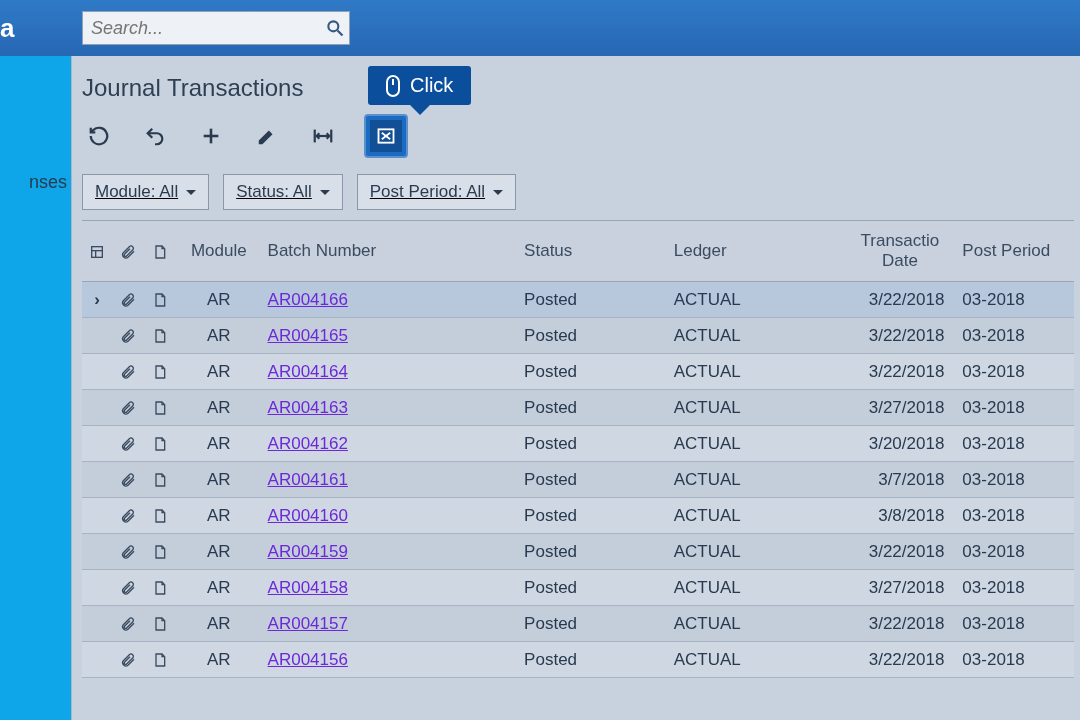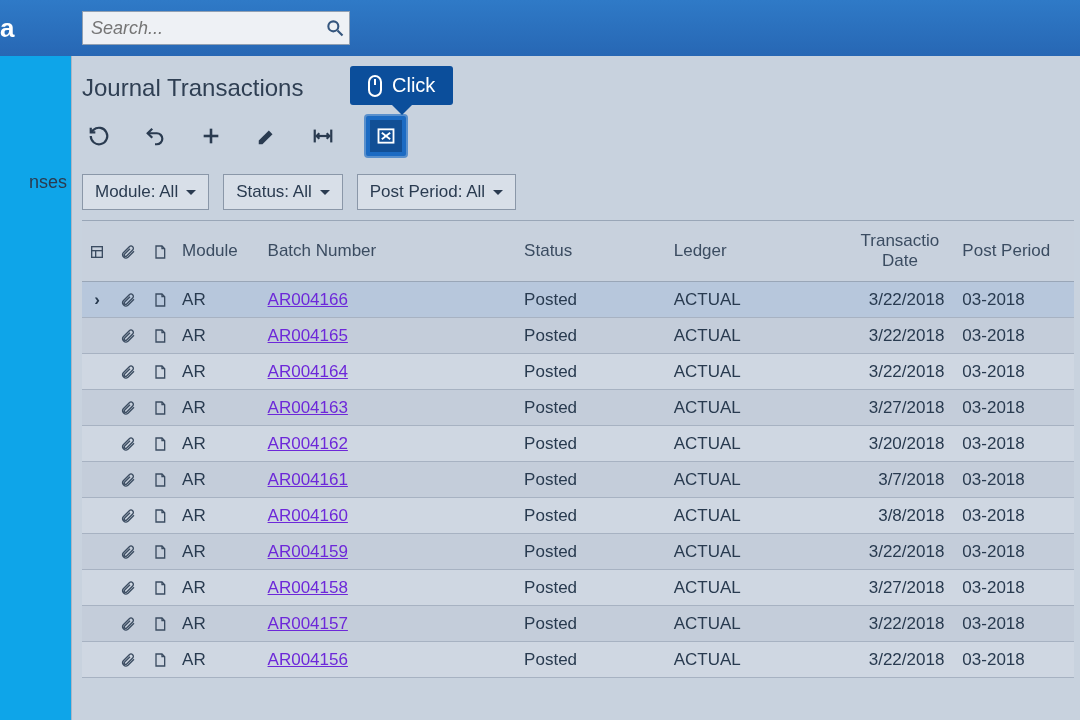--- a/index.html
+++ b/index.html
@@ -75,21 +75,21 @@
     margin-bottom: 14px;
   }
   .page-title {
     color: #2f3f53;
     font-size: 24px;
     font-weight: 400;
   }
 
   .tooltip {
     position: absolute;
-    left: 268px;
+    left: 286px;
     top: -8px;
     background: #0b4e9b;
     color: #fff;
     padding: 8px 18px;
     font-size: 20px;
     display: flex;
     align-items: center;
     gap: 10px;
     border-radius: 3px;
   }
@@ -137,20 +137,21 @@
     color: #fff;
     width: 40px; height: 40px;
     border-radius: 2px;
     box-shadow: 0 0 0 2px #5a90cc;
   }
 
   .filters {
     display: flex;
     gap: 14px;
     margin-bottom: 10px;
+    text-decoration: underline;
   }
   .filter {
     border: 1px solid #8a97a8;
     background: #d8dfe8;
     padding: 7px 12px;
     font-size: 17px;
     color: #2a3b50;
     display: flex;
     align-items: center;
     gap: 8px;
@@ -185,21 +186,21 @@
     height: 36px;
   }
   tbody tr:nth-child(odd) { background: #cfd7e2; }
   tbody tr:nth-child(even) { background: #c4cdda; }
   tbody tr.selected { background: #b7c7dc; }
   tbody td { padding: 6px 6px; }
 
   .col-exp { width: 24px; text-align: center; }
   .col-attach { width: 30px; text-align: center; }
   .col-note { width: 30px; text-align: center; }
-  .col-module { width: 80px; }
+  .col-module { width: 80px; text-align: center; }
   .col-batch { width: 240px; }
   .col-status { width: 140px; }
   .col-ledger { width: 170px; }
   .col-date { width: 100px; text-align: right; padding-right: 12px;}
   .col-period { width: 110px; }
 
   .batch-link {
     color: #6d28d9;
     text-decoration: underline;
     cursor: pointer;

